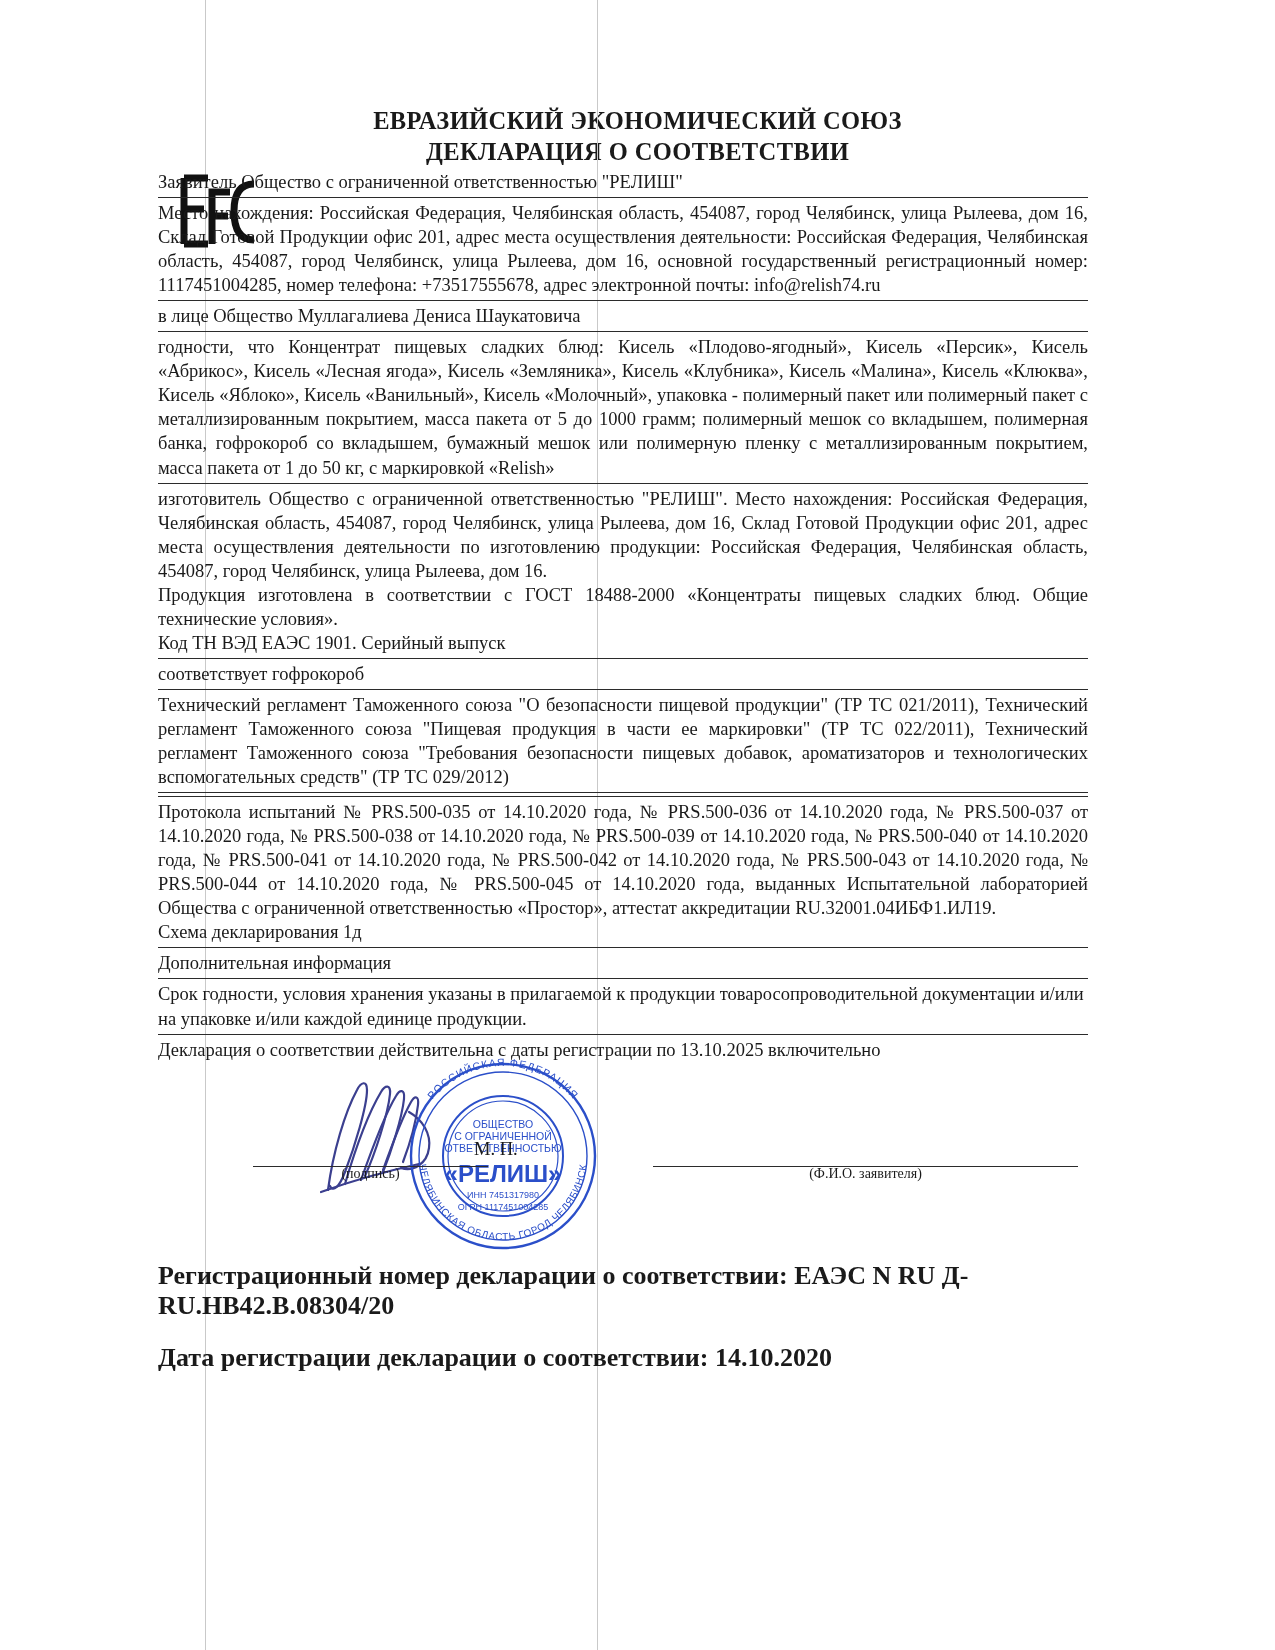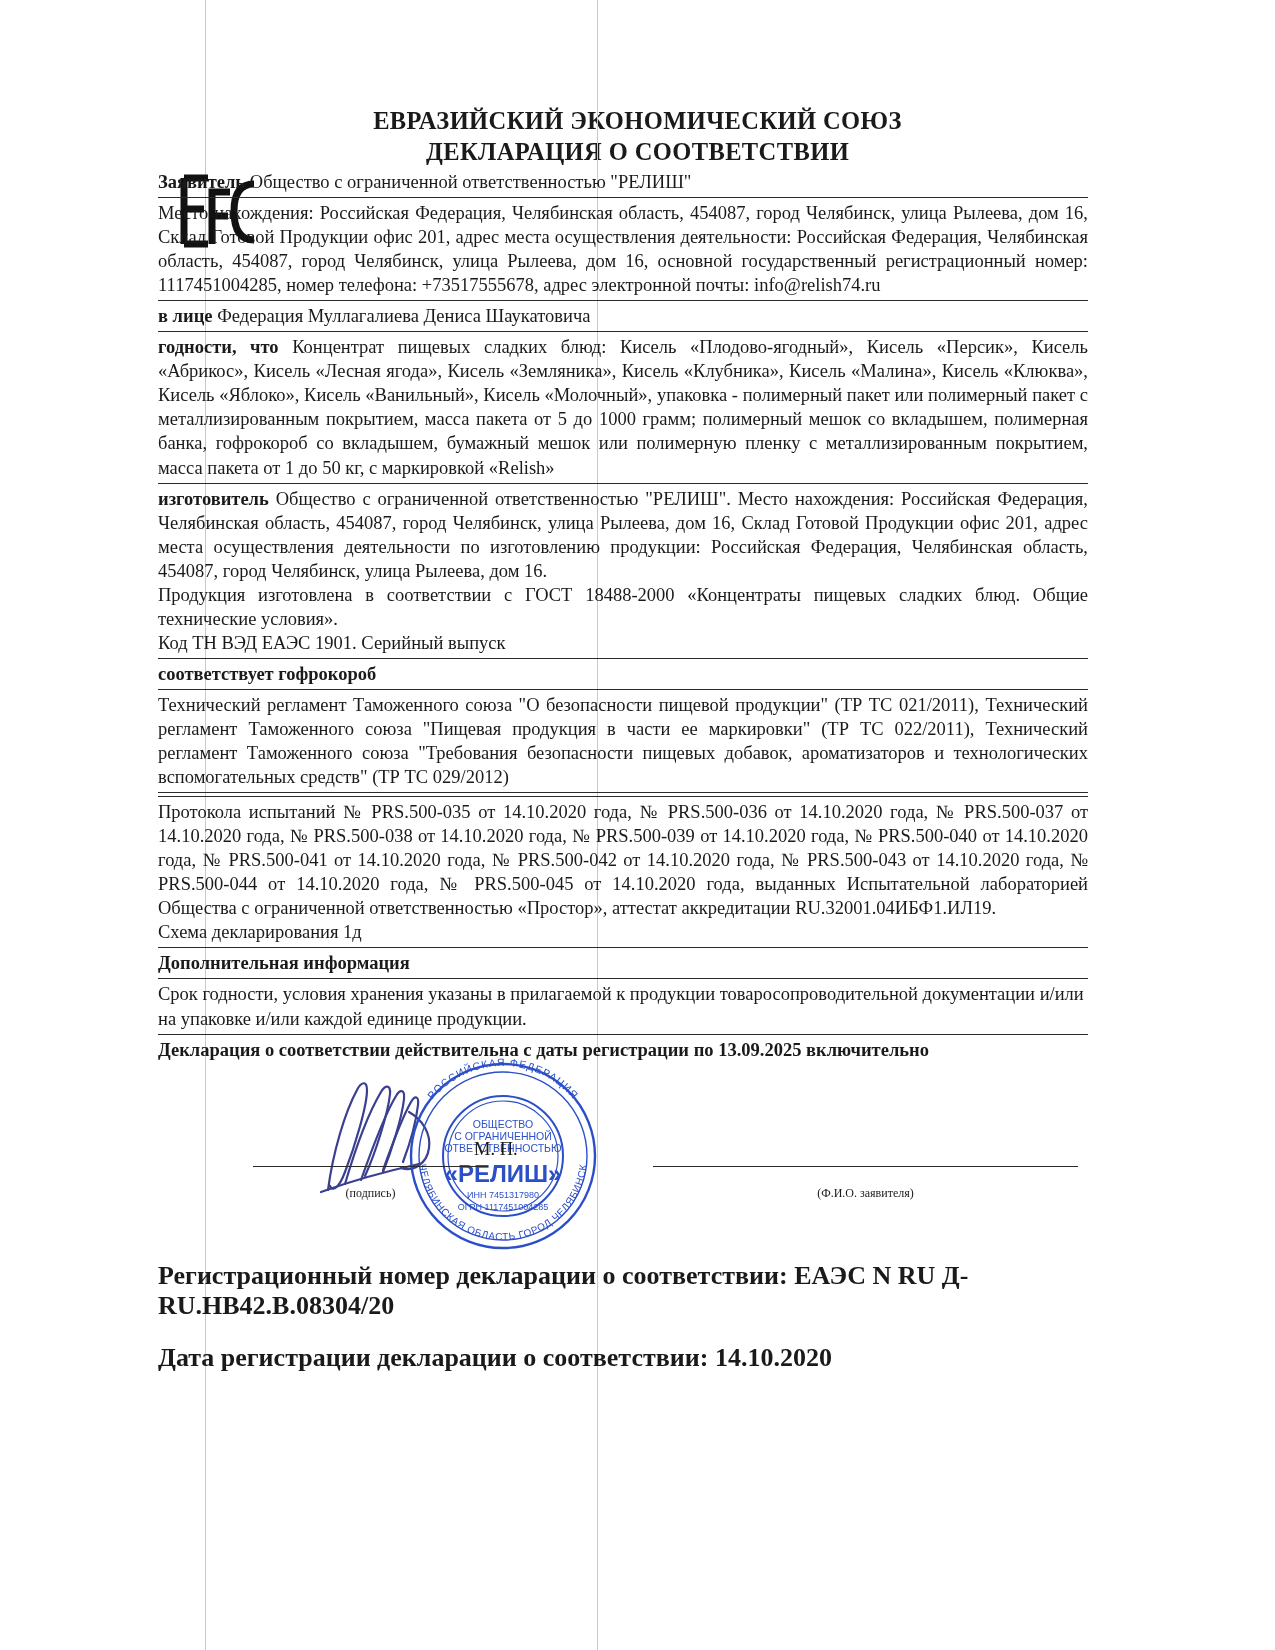--- a/index.html
+++ b/index.html
@@ -61,21 +61,21 @@
     width: 80px;
     height: 78px;
   }
 
   .row {
     font-size: 18.5px;
     line-height: 1.30;
     text-align: justify;
   }
   .row.nojust { text-align: left; }
-  .b { font-weight: bold; }
+  .b { font-weight: normal; }
 
   .hr {
     border: 0;
     border-top: 1px solid #2b2b2b;
     margin: 3px 0 3px 0;
   }
 
   
   .sign-area {
     position: relative;
@@ -85,22 +85,22 @@
   .sign-line {
     position: absolute;
     top: 102px;
     height: 0;
     border-top: 1px solid #2b2b2b;
   }
   .sign-line.left { left: 95px; width: 235px; }
   .sign-line.right { left: 495px; width: 425px; }
   .sign-cap {
     position: absolute;
-    font-size: 12px;
-    top: 122px;
+    font-size: 14px;
+    top: 102px;
     text-align: center;
   }
   .sign-cap.left { left: 95px; width: 235px; }
   .sign-cap.right { left: 495px; width: 425px; }
   .mp {
     position: absolute;
     left: 316px;
     top: 75px;
     font-size: 18.5px;
   }
@@ -171,21 +171,21 @@
       <span class="b">Заявитель</span>
       <span>Общество с ограниченной ответственностью "РЕЛИШ"</span>
     </div>
     <hr class="hr">
 
     <div class="row">Место нахождения: Российская Федерация, Челябинская область, 454087, город Челябинск, улица Рылеева, дом 16, Склад Готовой Продукции офис 201, адрес места осуществления деятельности: Российская Федерация, Челябинская область, 454087, город Челябинск, улица Рылеева, дом 16, основной государственный регистрационный номер: 1117451004285, номер телефона: +73517555678, адрес электронной почты: info@relish74.ru</div>
     <hr class="hr">
 
     <div class="row nojust">
       <span class="b">в лице</span>
-      <span>Федерация Муллагалиева Дениса Шаукатовича</span>
+      <span>Общество Муллагалиева Дениса Шаукатовича</span>
     </div>
     <hr class="hr">
 
     <div class="row">
       <span class="b">годности, что</span>
       <span>Концентрат пищевых сладких блюд: Кисель «Плодово-ягодный», Кисель «Персик», Кисель «Абрикос», Кисель «Лесная ягода», Кисель «Земляника», Кисель «Клубника», Кисель «Малина», Кисель «Клюква», Кисель «Яблоко», Кисель «Ванильный», Кисель «Молочный», упаковка - полимерный пакет или полимерный пакет с металлизированным покрытием, масса пакета от 5 до 1000 грамм; полимерный мешок со вкладышем, полимерная банка, гофрокороб со вкладышем, бумажный мешок или полимерную пленку с металлизированным покрытием, масса пакета от 1 до 50 кг, с маркировкой «Relish»</span>
     </div>
     <hr class="hr">
 
     <div class="row">
@@ -204,21 +204,21 @@
     <hr class="hr">
     <div class="row">Протокола испытаний № PRS.500-035 от 14.10.2020 года, № PRS.500-036 от 14.10.2020 года, № PRS.500-037 от 14.10.2020 года, № PRS.500-038 от 14.10.2020 года, № PRS.500-039 от 14.10.2020 года, № PRS.500-040 от 14.10.2020 года, № PRS.500-041 от 14.10.2020 года, № PRS.500-042 от 14.10.2020 года, № PRS.500-043 от 14.10.2020 года, № PRS.500-044 от 14.10.2020 года, № PRS.500-045 от 14.10.2020 года, выданных Испытательной лабораторией Общества с ограниченной ответственностью «Простор», аттестат аккредитации RU.32001.04ИБФ1.ИЛ19.</div>
     <div class="row nojust">Схема декларирования 1д</div>
     <hr class="hr">
 
     <div class="row nojust b">Дополнительная информация</div>
     <hr class="hr">
     <div class="row nojust">Срок годности, условия хранения указаны в прилагаемой к продукции товаросопроводительной документации и/или на упаковке и/или каждой единице продукции.</div>
     <hr class="hr">
 
-    <div class="row nojust b">Декларация о соответствии действительна с даты регистрации по 13.09.2025 включительно</div>
+    <div class="row nojust b">Декларация о соответствии действительна с даты регистрации по 13.10.2025 включительно</div>
 
     <div class="sign-area">
 
       <svg class="handsign" viewBox="0 0 260 125" aria-hidden="true">
         <g fill="none" stroke="#3b3f8f" stroke-width="2.2" stroke-linecap="round">
           <path d="M95 118 C100 80 112 40 124 18 C128 10 134 8 134 18 C134 34 122 74 112 100 C106 116 100 120 97 114"></path>
           <path d="M112 112 C122 78 136 40 148 20 C152 13 158 12 157 22 C155 42 142 82 132 104"></path>
           <path d="M128 108 C140 74 152 42 163 24 C167 17 172 17 171 27 C169 46 158 80 150 100"></path>
           <path d="M150 98 C160 70 170 44 178 30 C182 23 186 24 185 33 C183 50 176 74 170 90"></path>
           <path d="M88 120 C110 112 150 100 186 92"></path>

